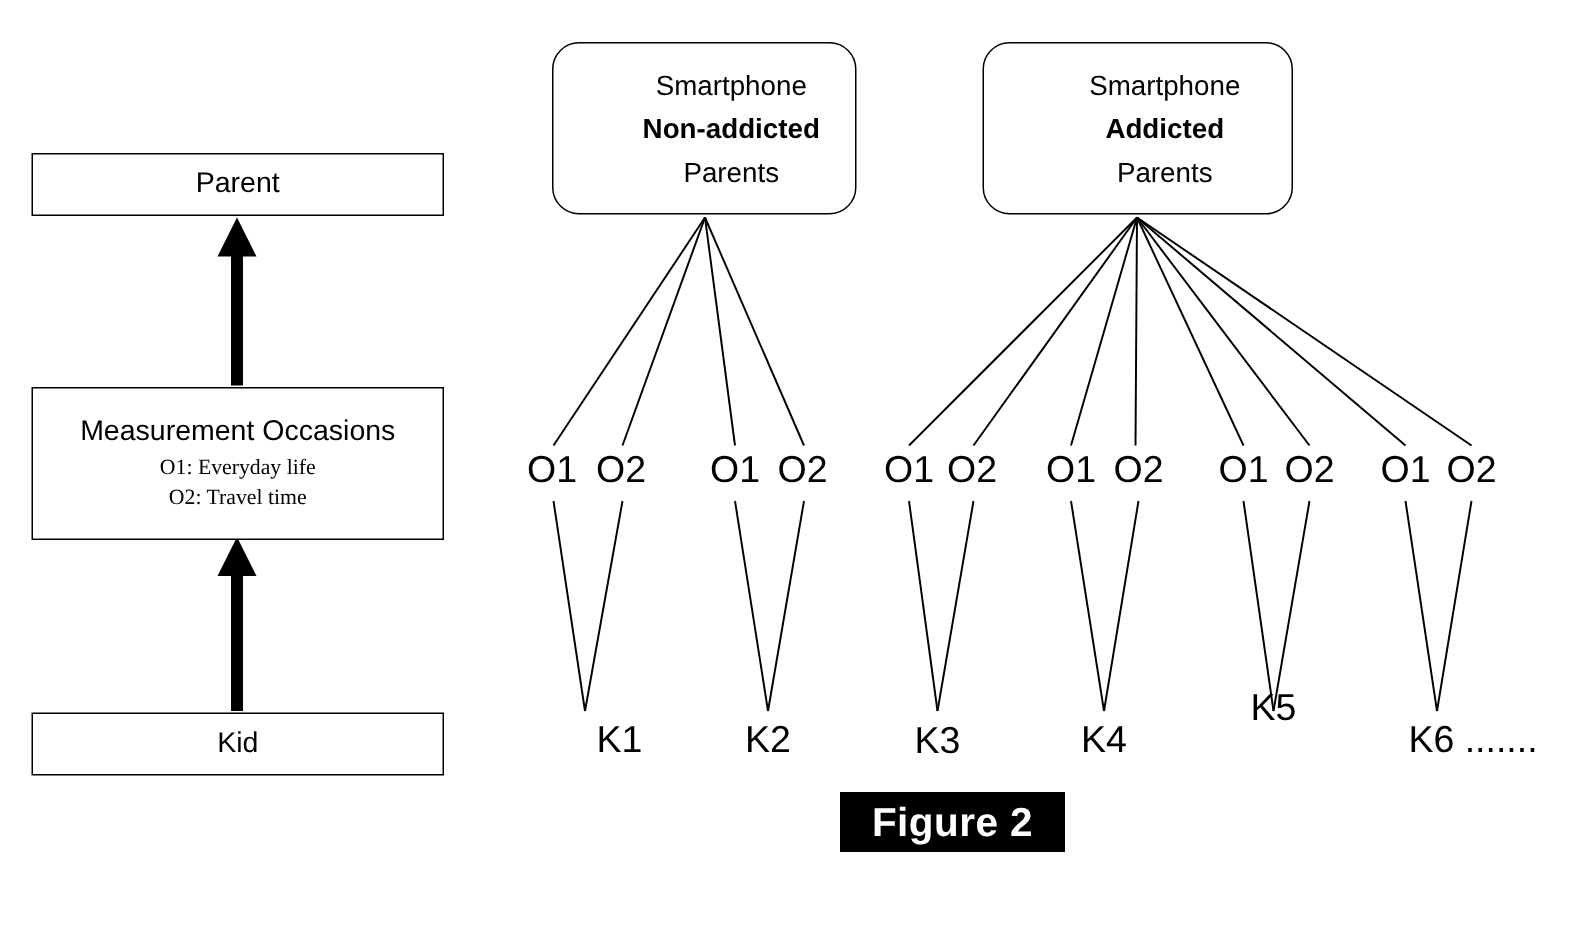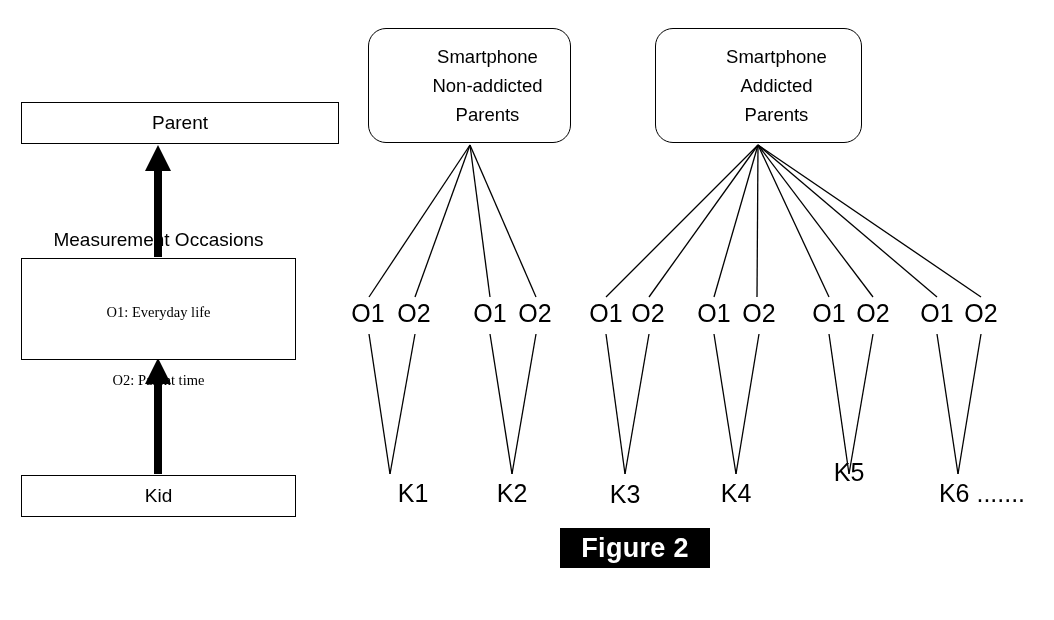--- a/index.html
+++ b/index.html
@@ -43,22 +43,22 @@
     font-size: 19px;
     line-height: 24px;
     white-space: nowrap;
   }
   .lbox .sub {
     font-size: 14.5px;
     line-height: 20px;
     white-space: nowrap;
     font-family: Liberation Serif, serif;
   }
-  #box-parent { left: 21px; top: 102px; width: 318px; height: 42px; }
-  #box-measurement { left: 21px; top: 258px; width: 275px; height: 102px; gap: 48px; }
+  #box-parent { left: 21px; top: 102px; width: 275px; height: 42px; }
+  #box-measurement { left: 21px; top: 258px; width: 275px; height: 102px; }
   #box-kid { left: 21px; top: 475px; width: 275px; height: 42px; }
   #box-measurement .title { margin-bottom: 2px; }
 
   
   .rbox {
     position: absolute;
     box-sizing: border-box;
     border: 1.6px solid #000000;
     border-radius: 18px;
     background: #ffffff;
@@ -67,21 +67,21 @@
     align-items: center;
     justify-content: center;
     text-align: center;
     padding-left: 36px;
   }
   .rbox span {
     font-size: 18.5px;
     line-height: 29px;
     white-space: nowrap;
   }
-  .rbox span.bold { font-weight: normal; text-align: right; }
+  .rbox span.bold { font-weight: bold; text-align: right; }
   #box-group-nonaddicted { left: 368px; top: 28px; width: 203px; height: 115px; }
   #box-group-addicted   { left: 655px; top: 28px; width: 207px; height: 115px; }
 
   
   .node-label {
     position: absolute;
     font-size: 25px;
     line-height: 20px;
     white-space: nowrap;
     text-align: center;
@@ -169,21 +169,21 @@
     </g>
   </svg>
 
   <div class="lbox" id="box-parent">
     <div class="title">Parent</div>
   </div>
 
   <div class="lbox" id="box-measurement">
     <div class="title">Measurement Occasions</div>
     <div class="sub">O1: Everyday life</div>
-    <div class="sub">O2: Parent time</div>
+    <div class="sub">O2: Travel time</div>
   </div>
 
   <div class="lbox" id="box-kid">
     <div class="title">Kid</div>
   </div>
 
   <div class="rbox" id="box-group-nonaddicted">
     <span>Smartphone</span>
     <span class="bold">Non-addicted</span>
     <span>Parents</span>

